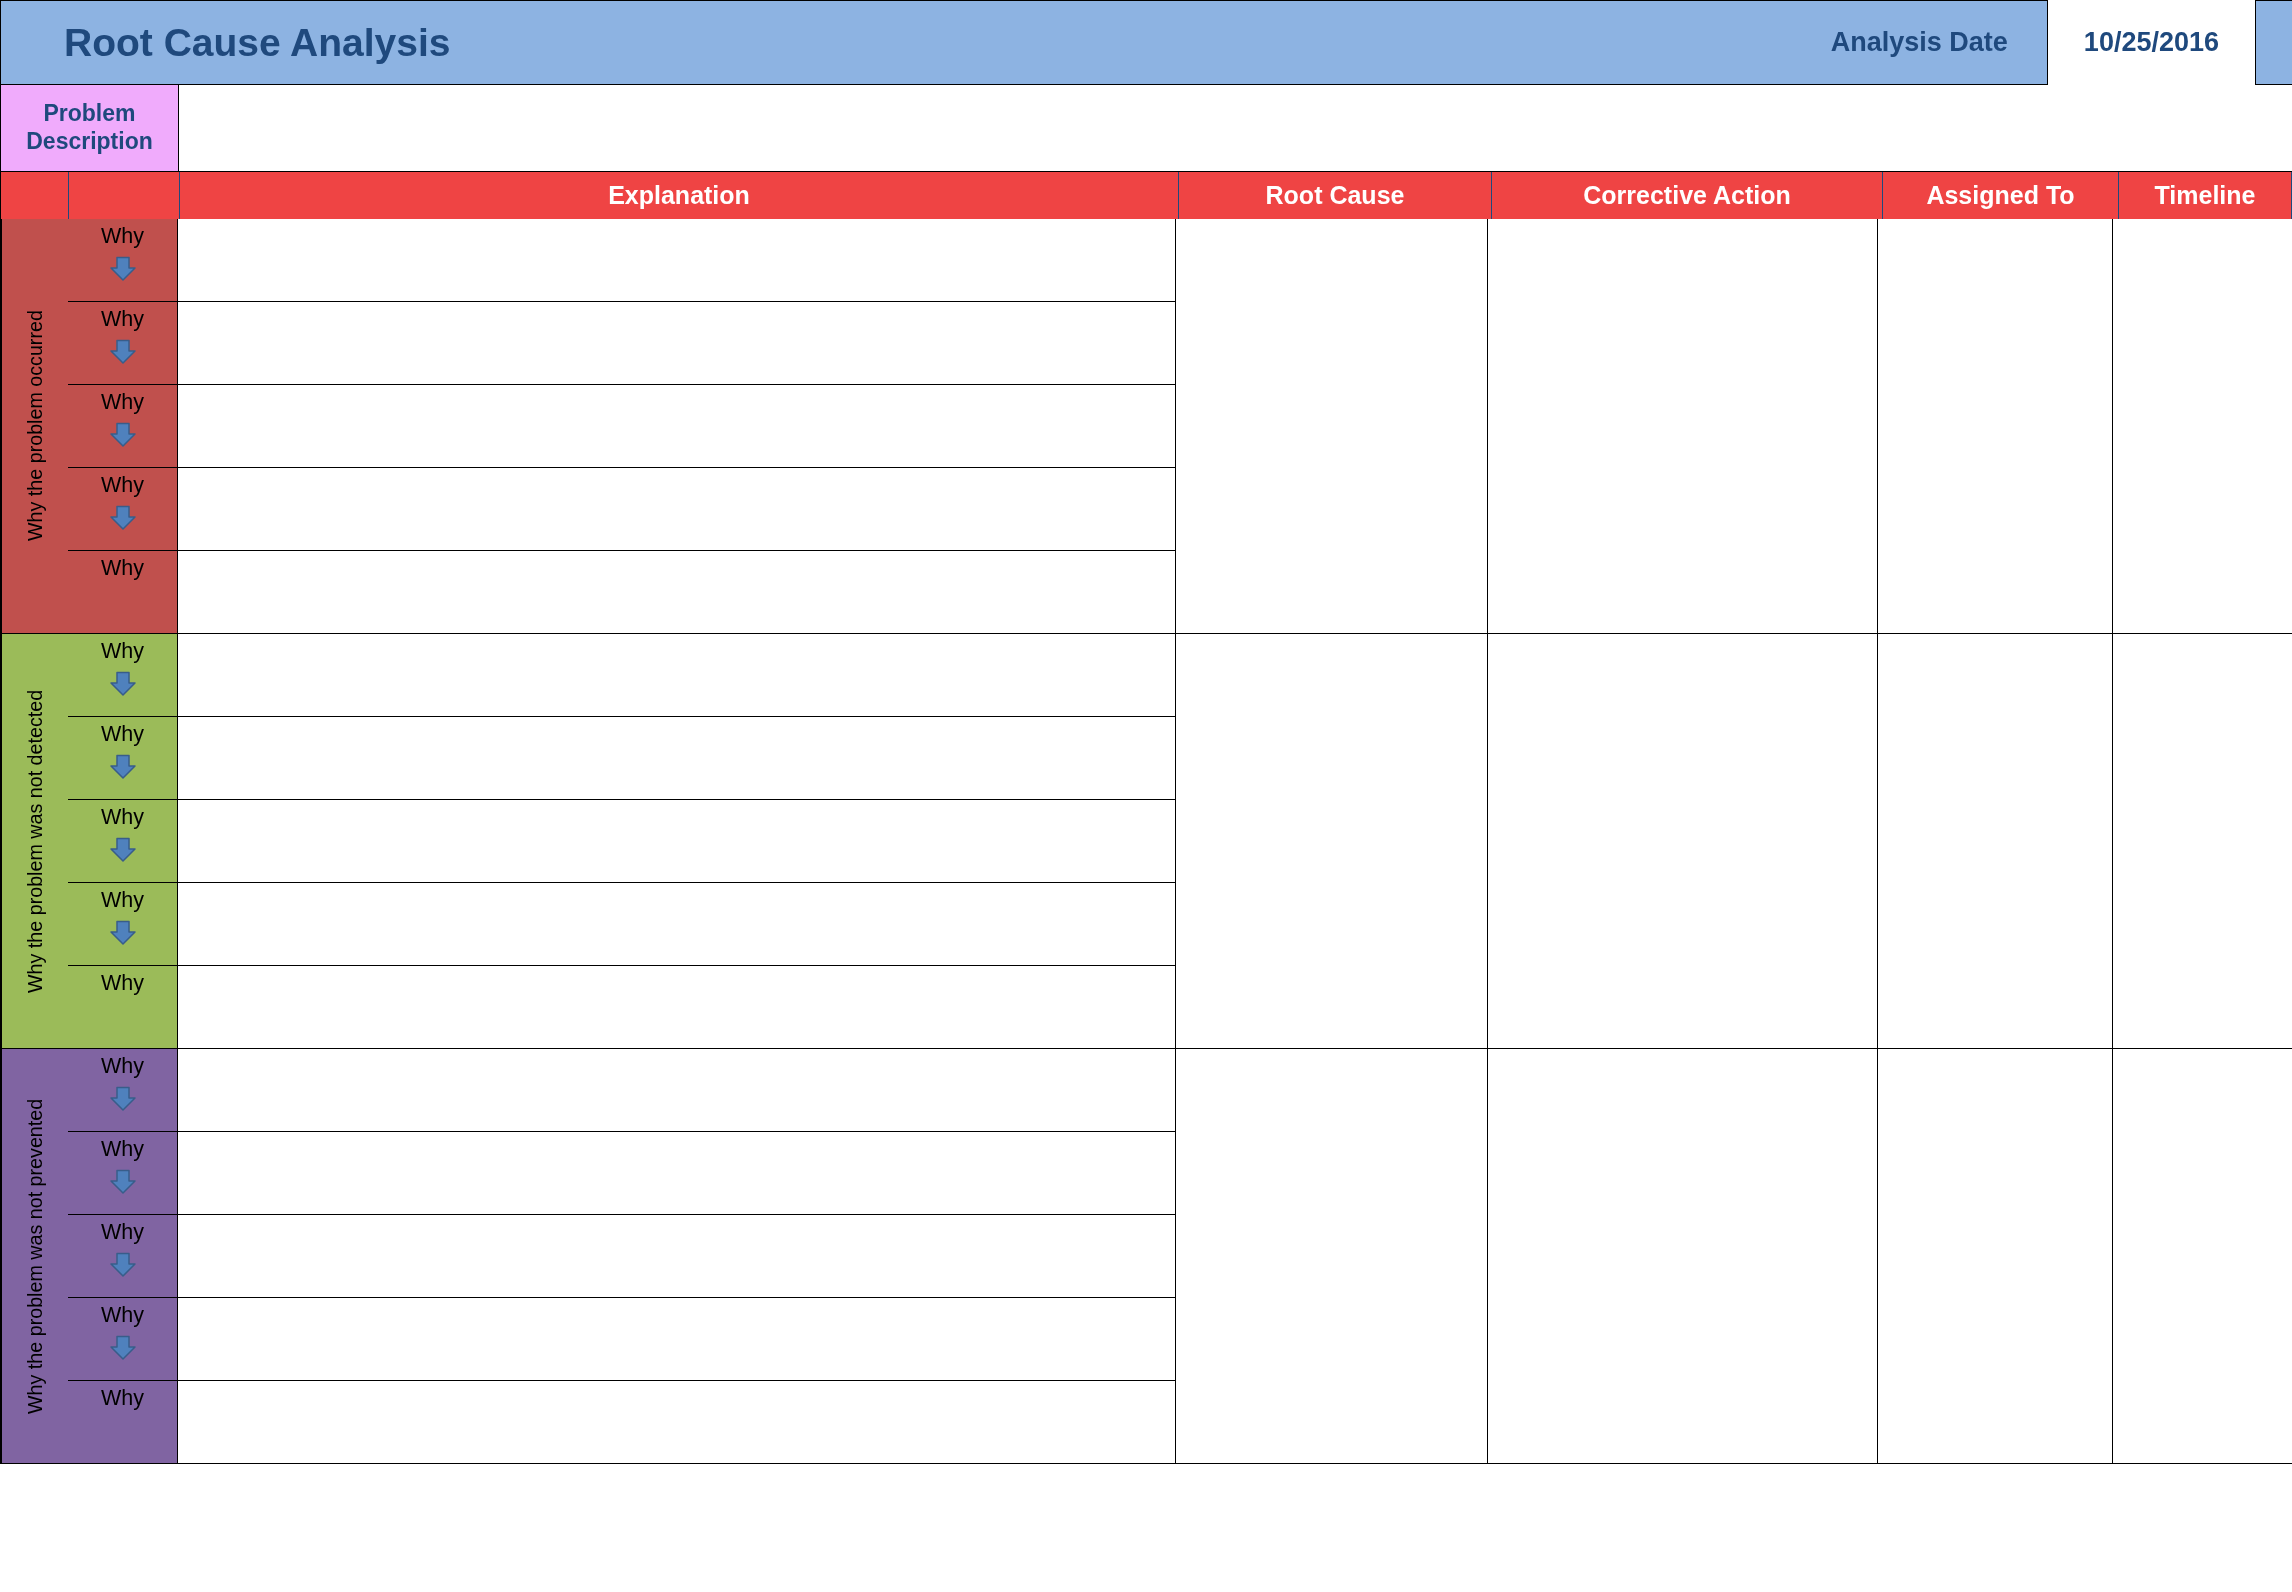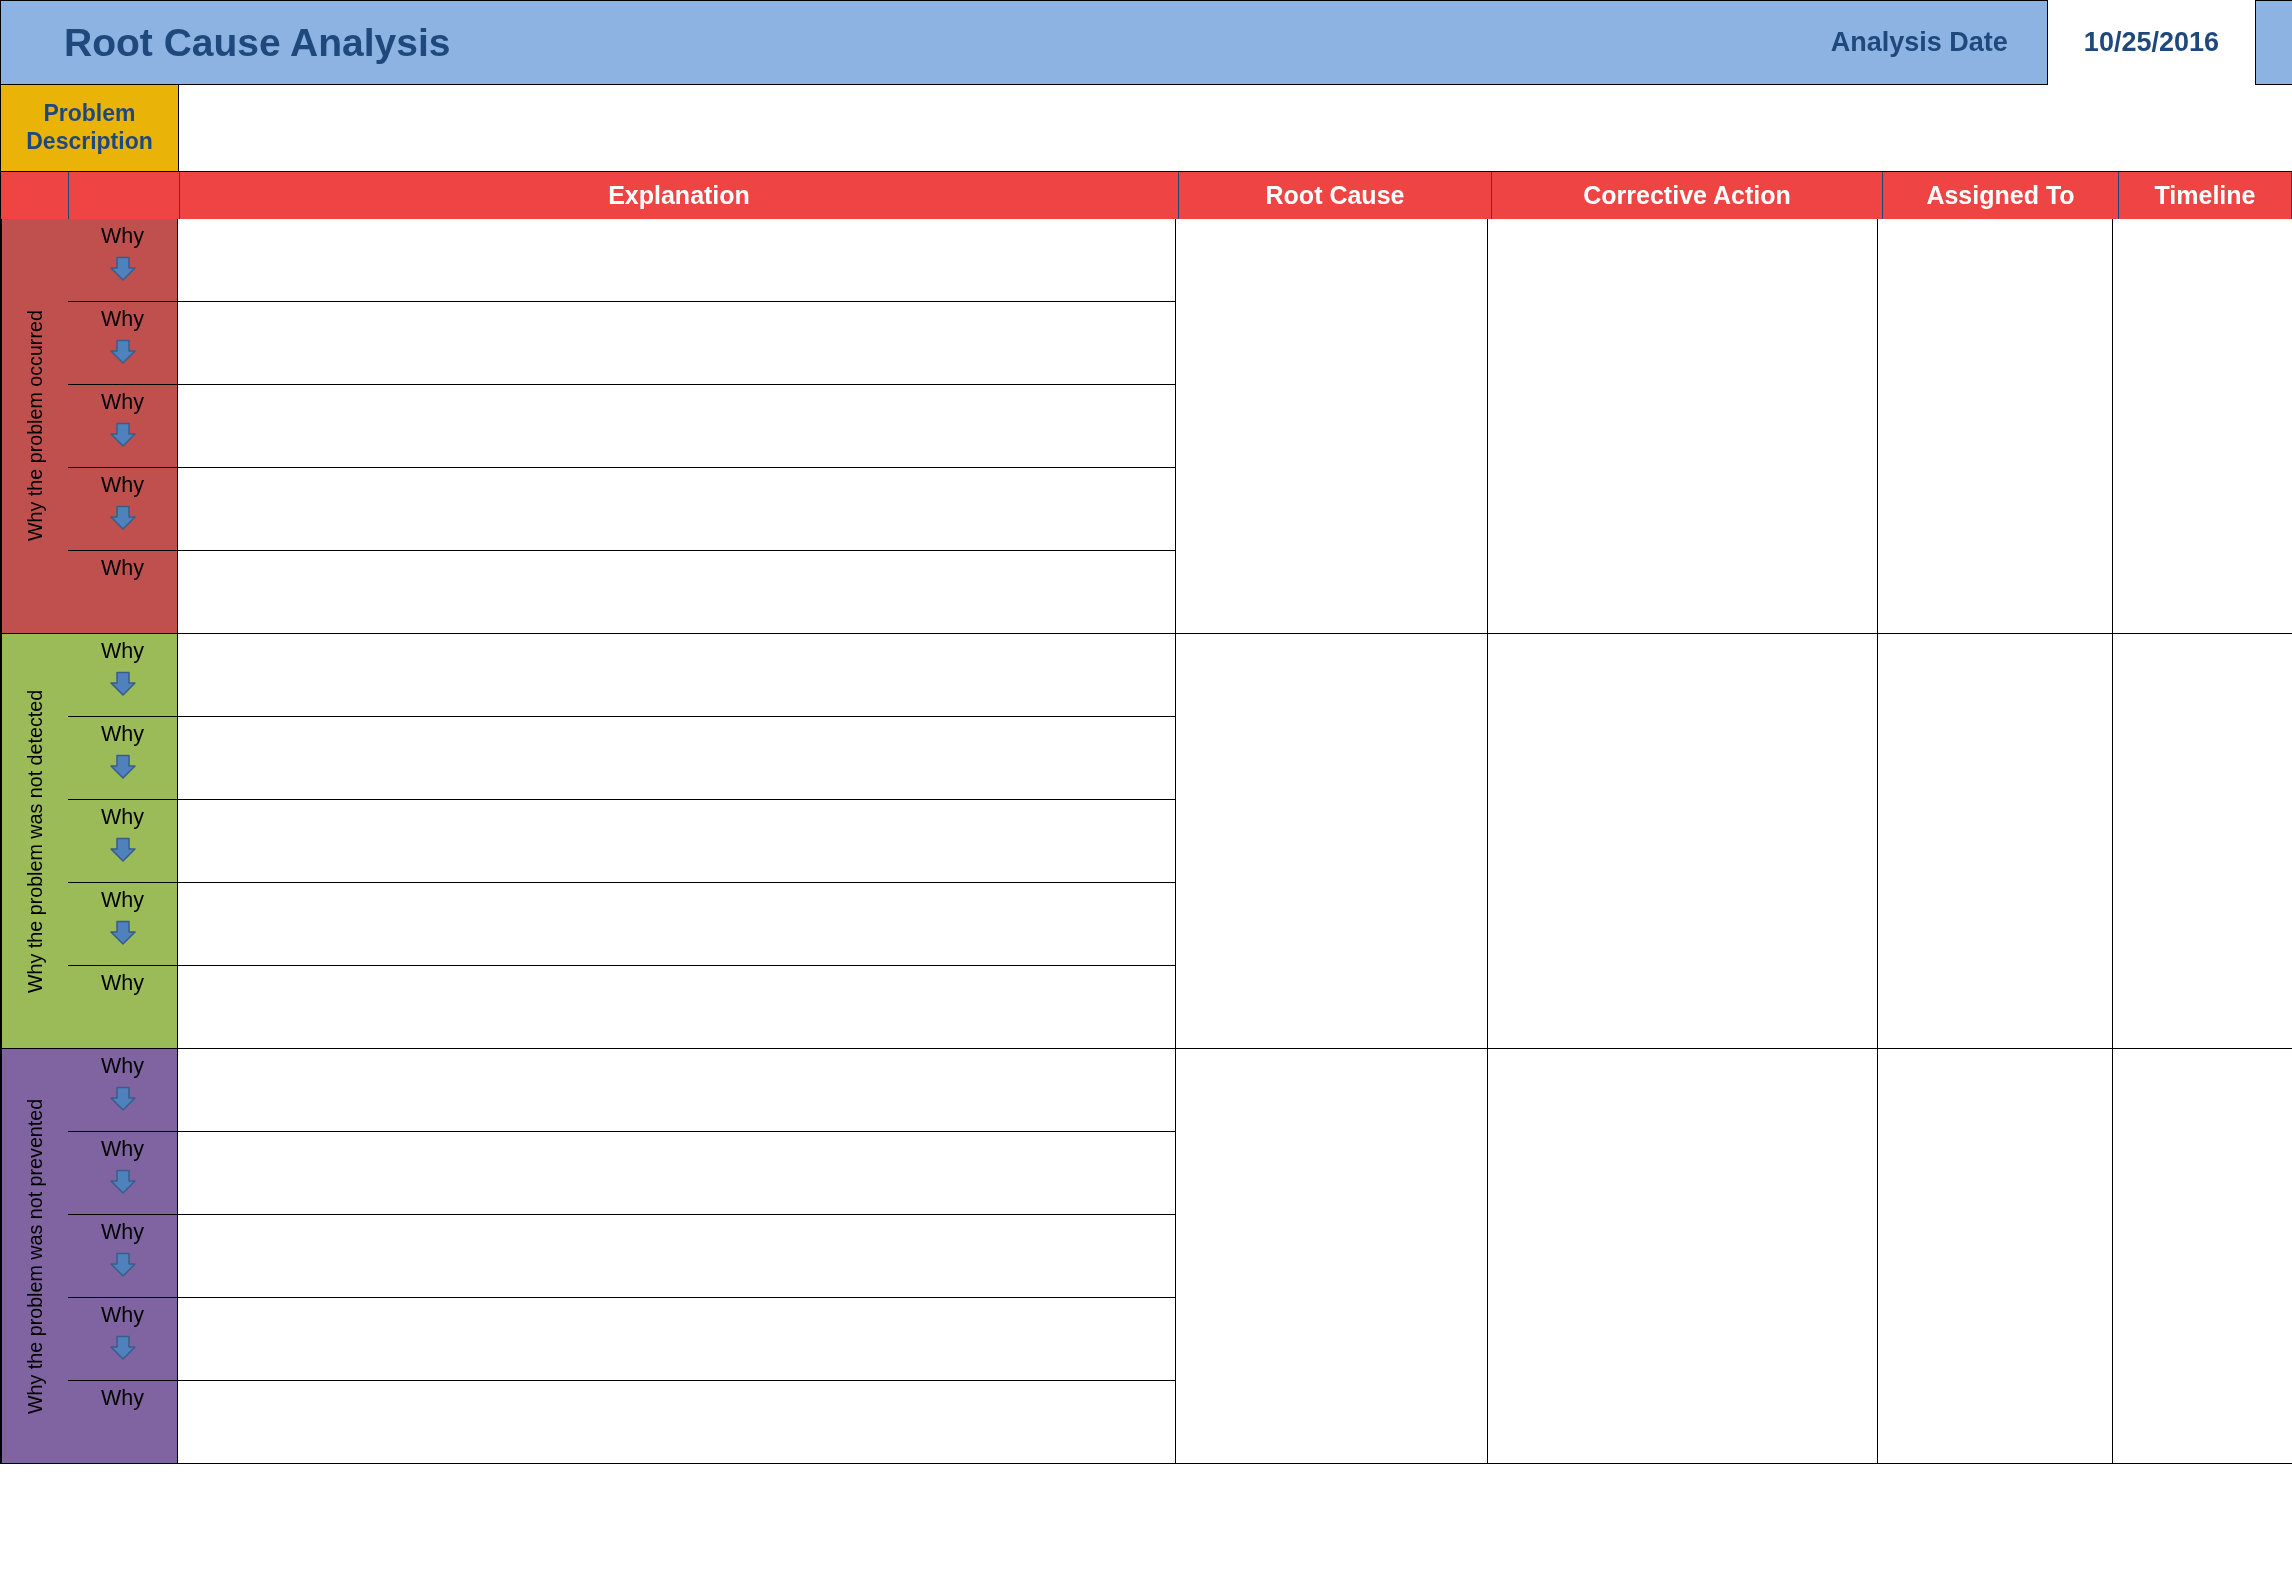--- a/index.html
+++ b/index.html
@@ -46,21 +46,21 @@
   padding: 29px 36px;
   font-size: 27px;
   font-weight: bold;
   color: #1f497d;
 }
 
 
 #probrow { display: flex; height: 86px; }
 #probcell {
   width: 177px;
-  background: #eab308;
+  background: #f0abfc;
   border-right: 1.8px solid #000;
   display: flex;
   align-items: center;
   justify-content: center;
   text-align: center;
   font-size: 23px;
   font-weight: bold;
   color: #1f497d;
   line-height: 1.2;
 }

